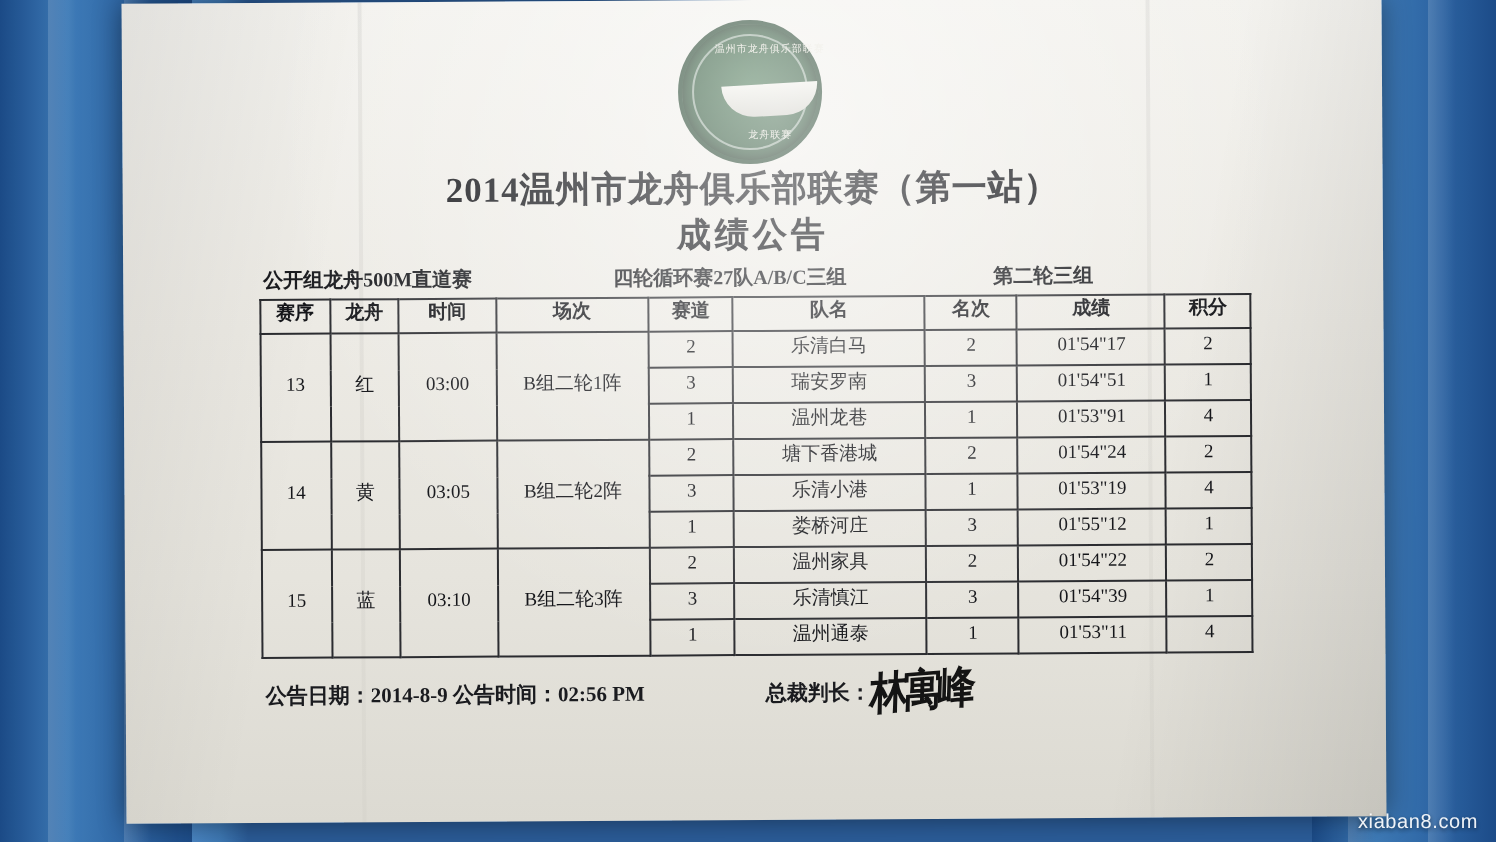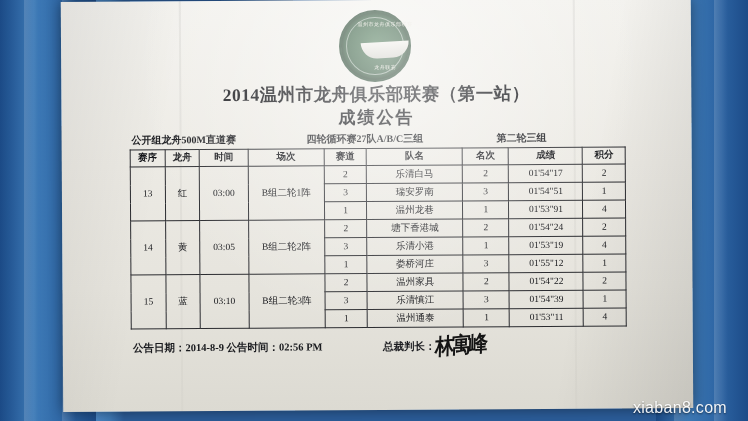--- a/index.html
+++ b/index.html
@@ -225,24 +225,24 @@
     white-space: nowrap;
   }
   .sign .stroke {
     display: inline-block;
     transform: scaleY(1.15);
   }
 
   
   .watermark {
     position: absolute;
-    right: 21px;
+    right: 9px;
     bottom: 4px;
     font-family: "Liberation Sans", sans-serif;
-    font-size: 16px;
+    font-size: 10px;
     color: #ffffff;
     opacity: 0.92;
     text-shadow: 0 1px 2px rgba(0,0,0,0.6);
     letter-spacing: 0.3px;
   }
 </style>
 </head>
 <body>
 
 <div id="stage">

